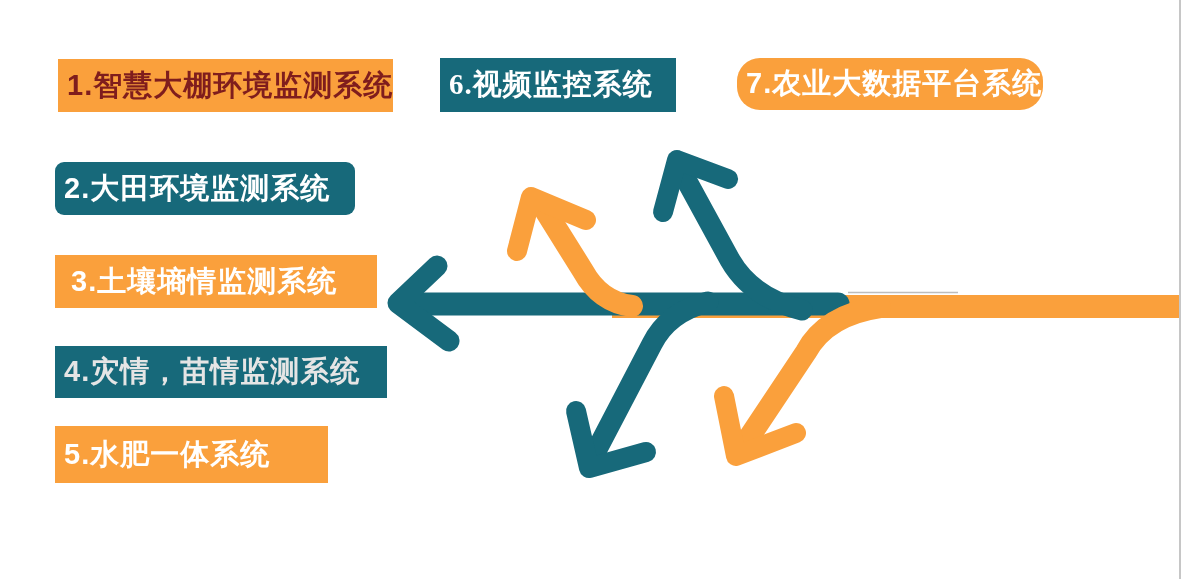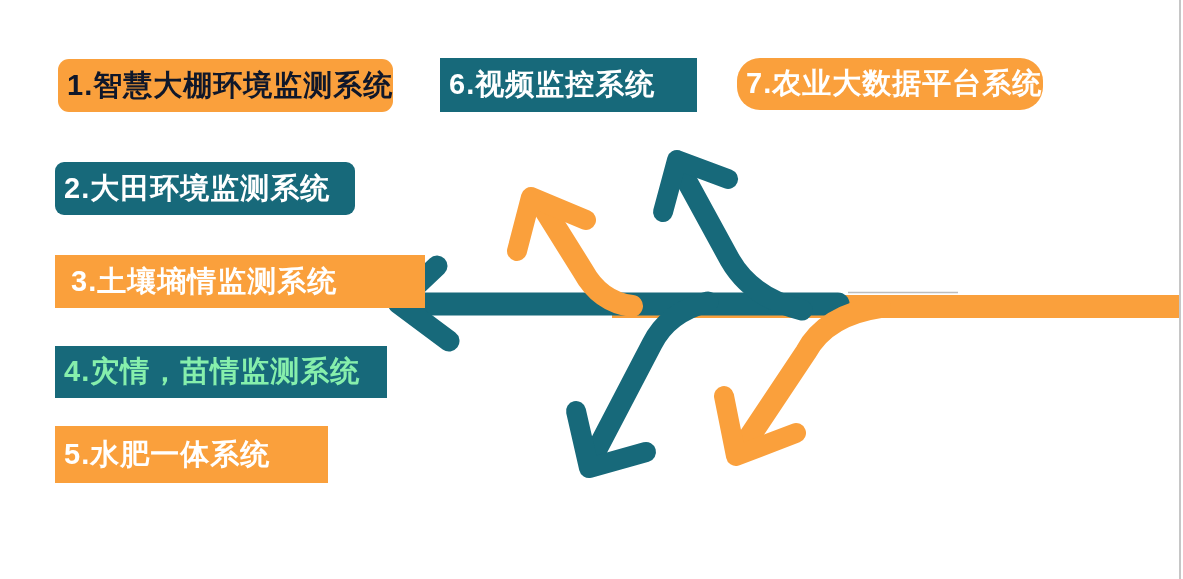--- a/index.html
+++ b/index.html
@@ -16,24 +16,24 @@
     display:flex;align-items:center;
     box-sizing:border-box;
     padding-left:9px;
     color:#fff;
     font-size:29px;font-weight:700;
     letter-spacing:1px;
     white-space:nowrap;
   }
   .l1{left:58px;top:59px;width:335px;height:53px;}
   .l2{left:55px;top:162px;width:300px;height:53px;border-radius:9px;}
-  .l3{left:55px;top:255px;width:370px;height:53px;padding-left:16px;}
+  .l3{left:55px;top:255px;width:322px;height:53px;padding-left:16px;}
   .l4{left:55px;top:346px;width:332px;height:52px;}
   .l5{left:55px;top:426px;width:273px;height:57px;}
-  .l6{left:440px;top:58px;width:257px;height:54px;}
+  .l6{left:440px;top:58px;width:236px;height:54px;font-family:Liberation Serif, serif;}
   .l7{left:737px;top:58px;width:306px;height:52px;}
 </style>
 </head>
 <body>
 
 <div class="stage">
 
   <svg class="art" viewBox="0 0 1183 579" aria-hidden="true">
 
     <rect x="612" y="295" width="568" height="23" fill="#FAA03C"></rect>
@@ -54,27 +54,27 @@
 
       <path d="M880 307 Q826 315 806 352 L742 448" stroke-width="22" stroke="#FAA03C"></path>
       <path d="M724 396 L736 456 L796 433" stroke-width="20" stroke="#FAA03C"></path>
     </g>
 
     <line x1="848" y1="292.5" x2="958" y2="292.5" stroke-width="1.5" stroke="#BDBDBD"></line>
 
     <line x1="1180" y1="0" x2="1180" y2="579" stroke-width="2" stroke="#C6C6C6"></line>
   </svg>
 
-  <div class="sys-label l1" style="background: rgb(250, 160, 60); color: #0f172a; border-radius: 11px;">1.智慧大棚环境监测系统</div>
+  <div class="sys-label l1" style="background: rgb(250, 160, 60); color: #7f1d1d;">1.智慧大棚环境监测系统</div>
 
   <div class="sys-label l2" style="background: rgb(23, 105, 122); color: rgb(255, 255, 255);">2.大田环境监测系统</div>
 
   <div class="sys-label l3" style="background: rgb(250, 160, 60); color: rgb(255, 255, 255);">3.土壤墒情监测系统</div>
 
-  <div class="sys-label l4" style="background: rgb(23, 105, 122); color: #86efac;">4.灾情，苗情监测系统</div>
+  <div class="sys-label l4" style="background: rgb(23, 105, 122); color: #e5e5e5;">4.灾情，苗情监测系统</div>
 
   <div class="sys-label l5" style="background: rgb(250, 160, 60); color: rgb(255, 255, 255);">5.水肥一体系统</div>
 
   <div class="sys-label l6" style="background: rgb(23, 105, 122); color: rgb(255, 255, 255);">6.视频监控系统</div>
 
   <div class="sys-label l7" style="background: rgb(250, 160, 60); color: rgb(255, 255, 255); border-radius: 23px;">7.农业大数据平台系统</div>
 
 </div>
 
 </body></html>

